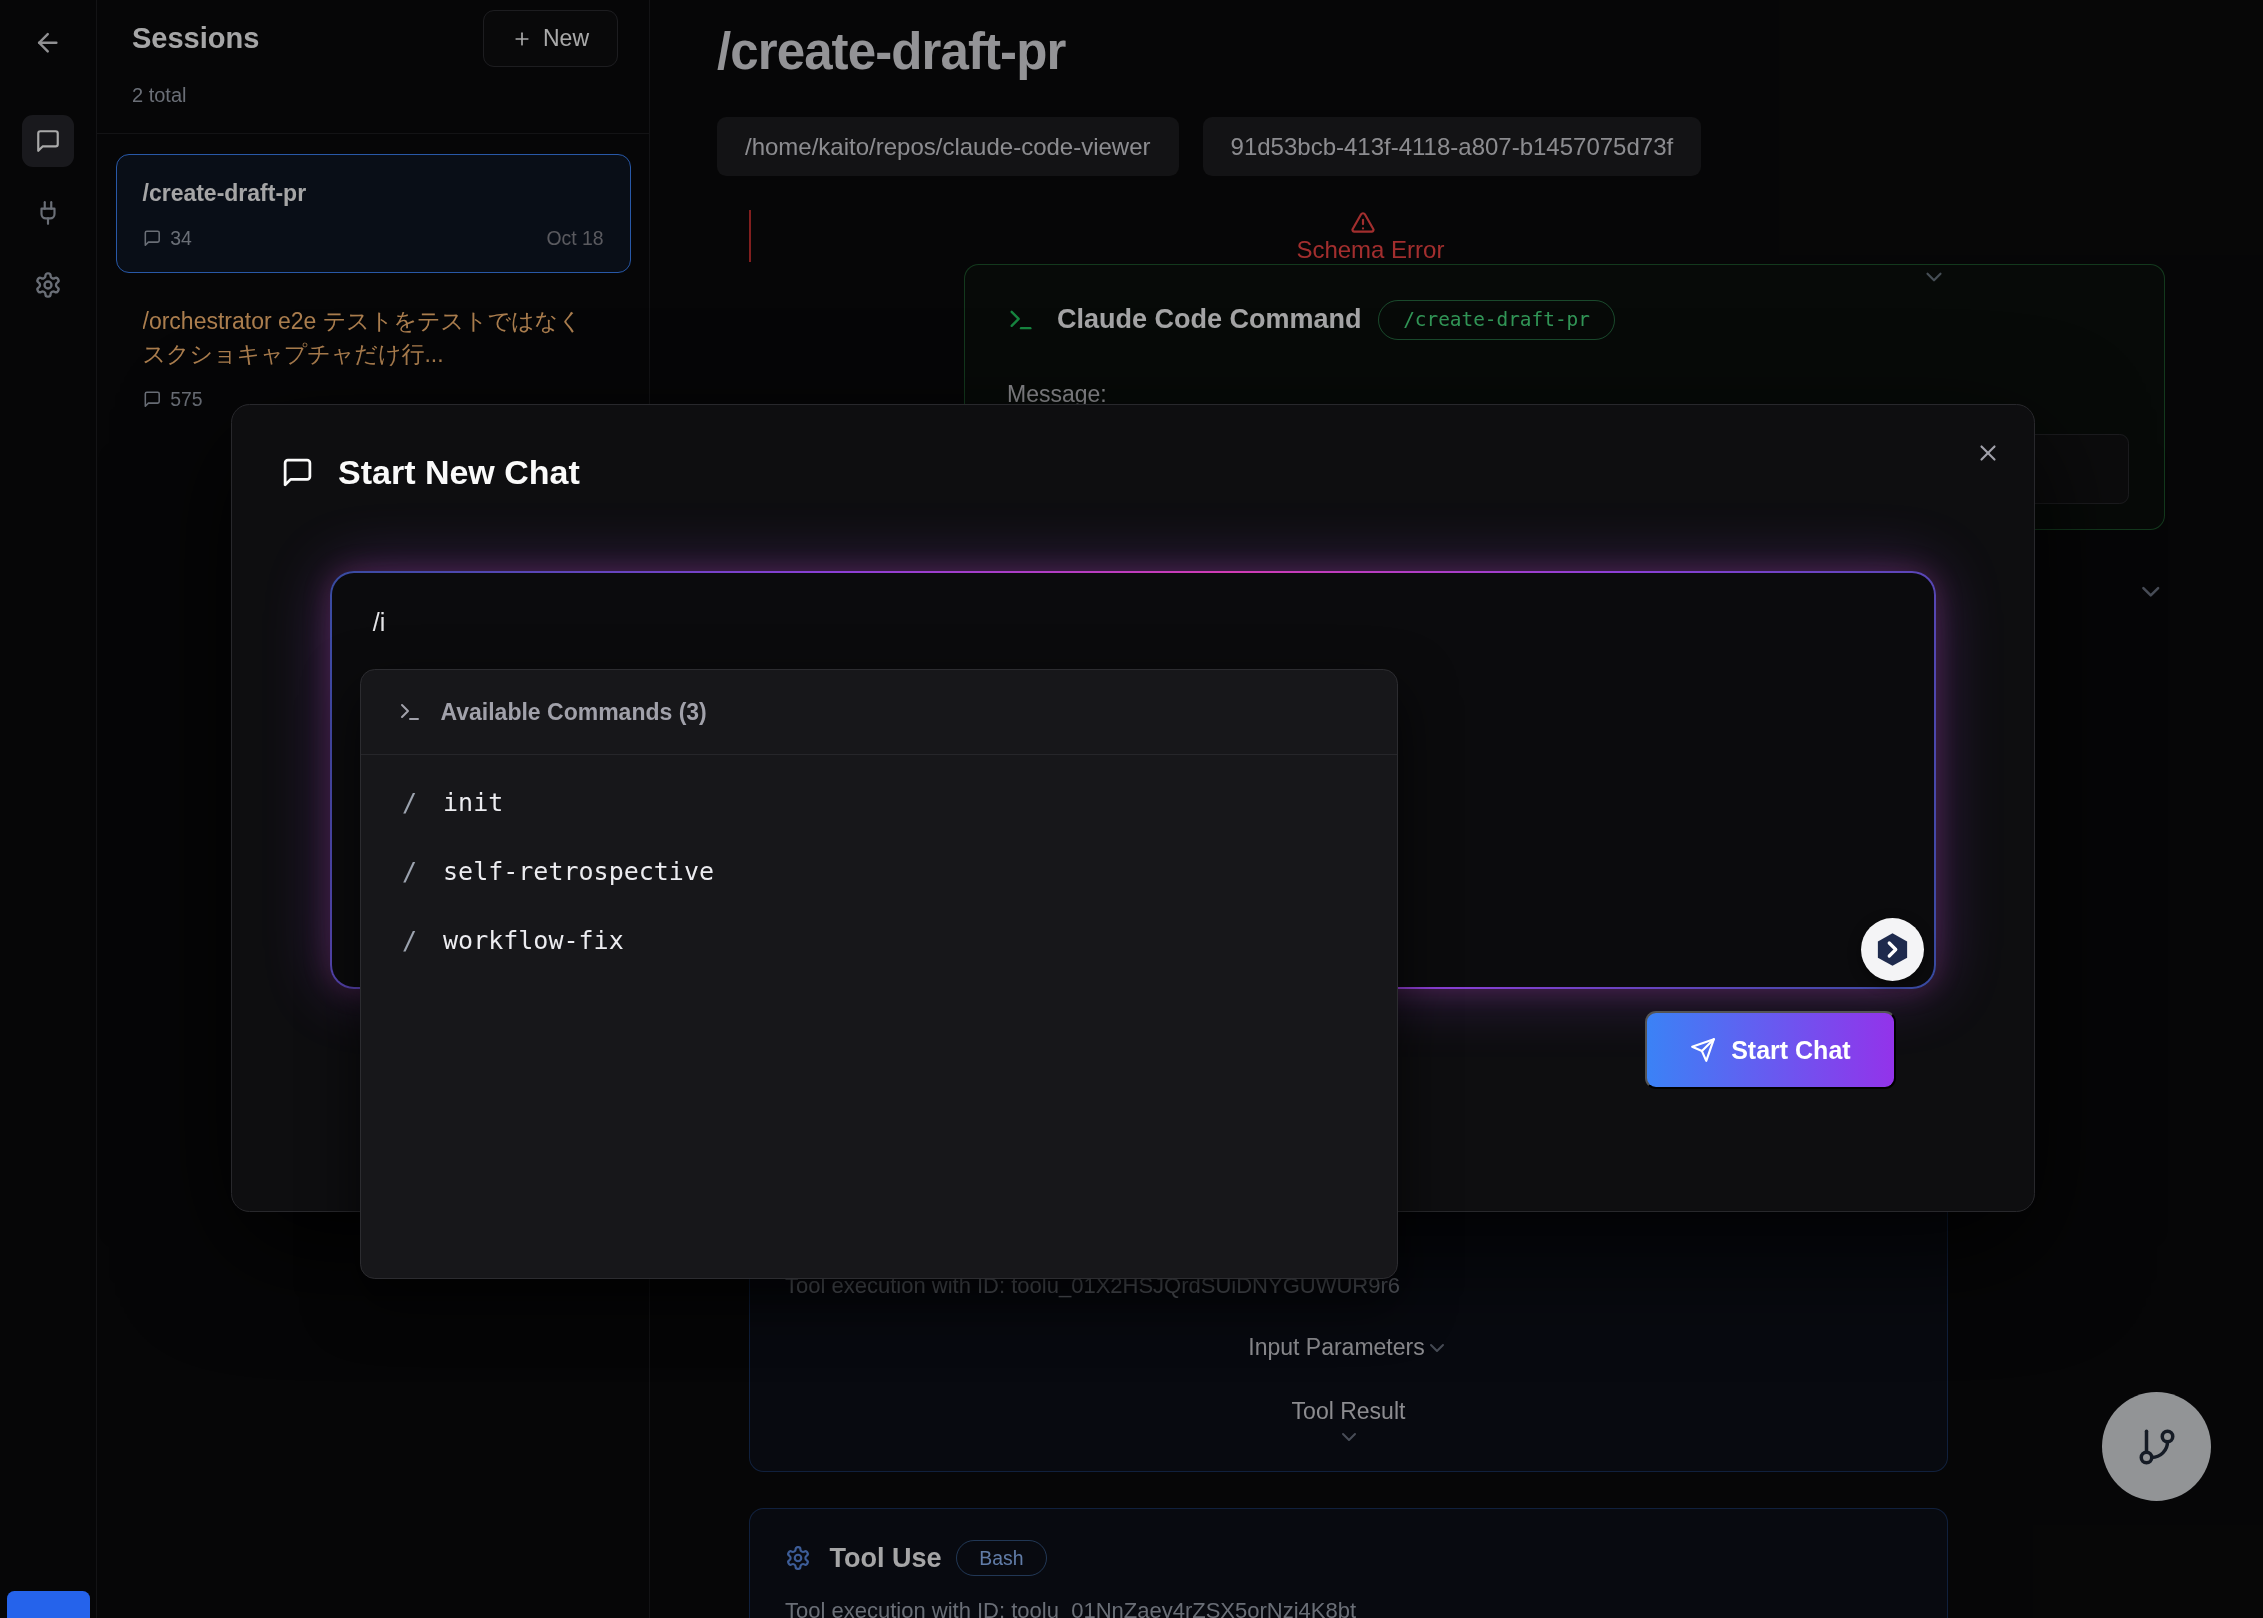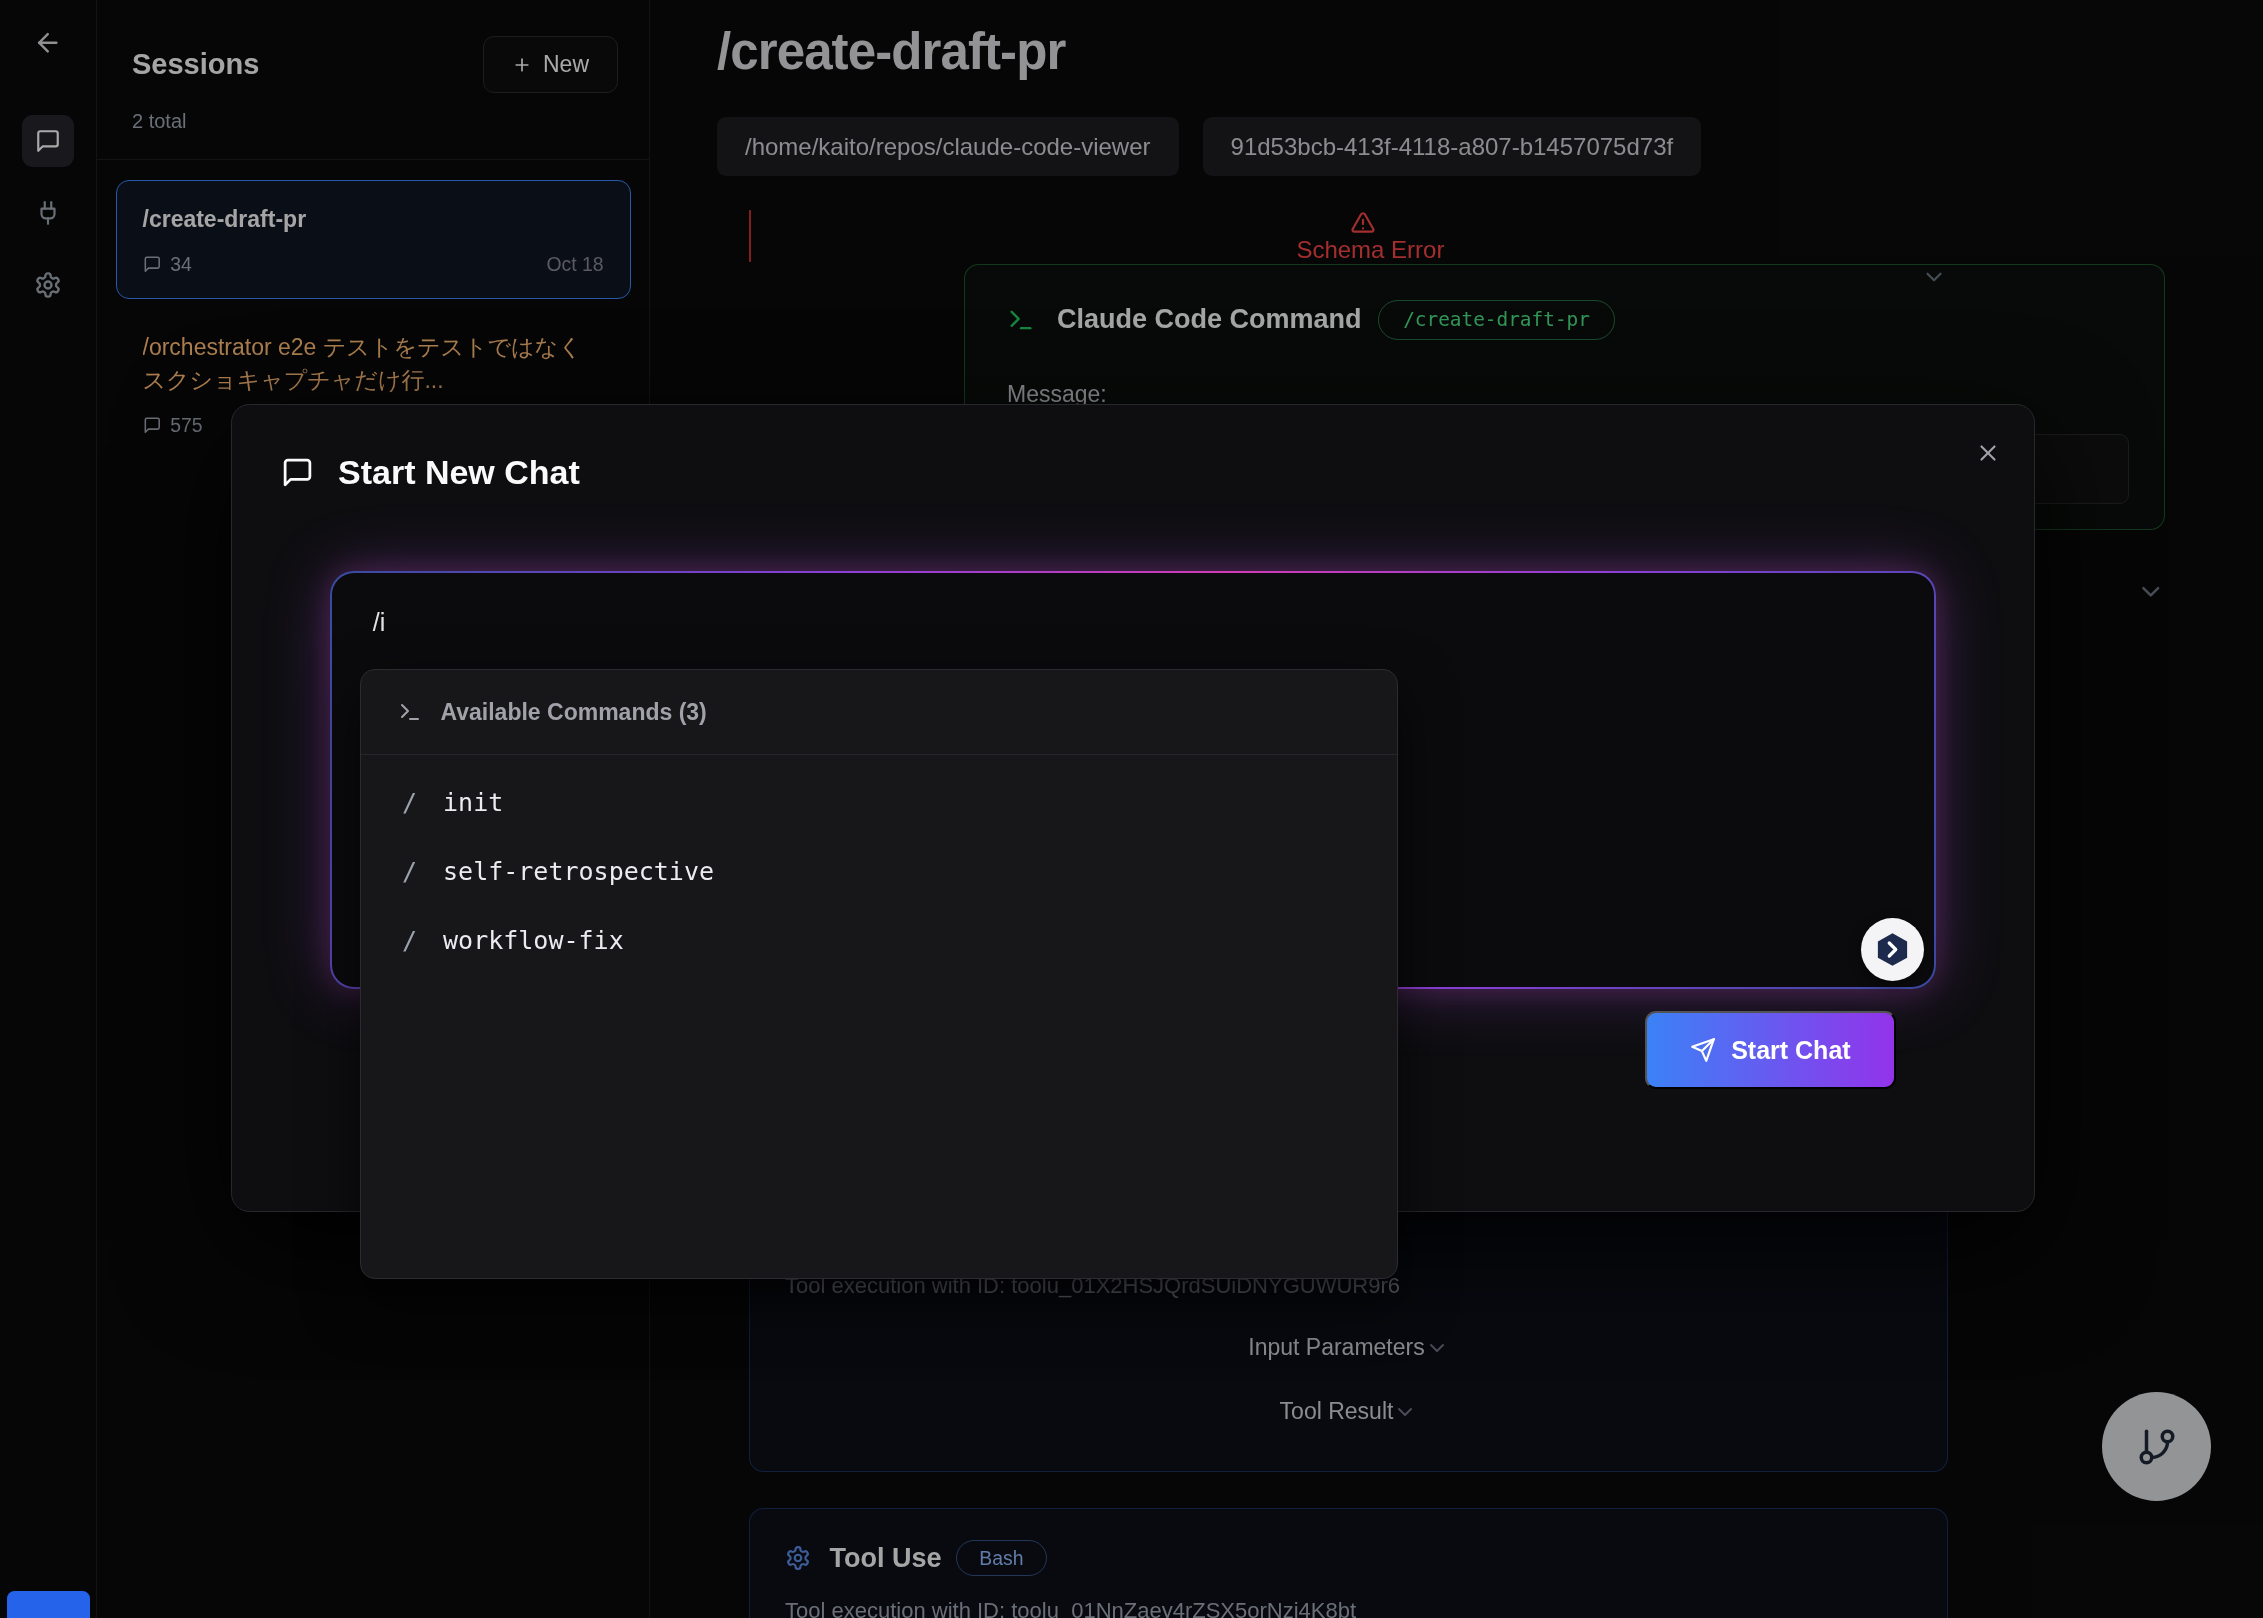--- a/index.html
+++ b/index.html
@@ -10,21 +10,21 @@
   .icon { display:inline-flex; align-items:center; justify-content:center; flex:none; }
 
   
   .rail { position:absolute; left:0; top:0; width:97px; height:100%; background:#09090b; border-right:0.9px solid #1c1c20; display:flex; flex-direction:column; align-items:center; padding-top:16.6px; }
   .rail-back { width:52px; height:52px; display:flex; align-items:center; justify-content:center; color:#d4d4d8; margin-bottom:46px; }
   .rail-item { width:52px; height:52px; border-radius:11px; display:flex; align-items:center; justify-content:center; color:#9ca3af; margin-bottom:20px; }
   .rail-item.active { background:#26262b; color:#fafafa; }
 
   
   .sidebar { position:absolute; left:97px; top:0; width:553px; height:100%; background:#09090b; border-right:0.9px solid #1c1c20; }
-  .sidebar-header { padding:36px 31px 26px 35px; border-bottom:0.9px solid #1c1c20; }
+  .sidebar-header { padding:10px 31px 26px 35px; border-bottom:0.9px solid #1c1c20; }
   .sidebar-title-row { display:flex; align-items:center; justify-content:space-between; }
   .sidebar-title { font-size:29px; font-weight:700; color:#f4f4f5; }
   .new-btn { display:flex; align-items:center; gap:11px; height:57px; padding:0 28px; border:0.9px solid #2c2c30; border-radius:11px; background:#0e0e10; color:#fafafa; font-size:23px; font-weight:500; }
   .sidebar-total { margin-top:16.6px; font-size:20px; color:#9ca3af; }
   .session-list { padding:20px 18.5px; display:flex; flex-direction:column; gap:9.2px; }
   .session-card { border-radius:13px; padding:22px 26px; border:1.4px solid transparent; }
   .session-card.selected { border-color:#3b82f6; background:rgba(59,130,246,0.10); }
   .session-name { font-size:23px; font-weight:600; color:#f4f4f5; line-height:1.45; }
   .session-card.plain .session-name { font-weight:500; color:#fdba74; display:-webkit-box; -webkit-line-clamp:2; -webkit-box-orient:vertical; overflow:hidden; }
   .session-meta { margin-top:16.6px; display:flex; align-items:center; justify-content:space-between; }
@@ -50,21 +50,21 @@
   .tool-card { position:absolute; left:749px; width:1199px; border:0.9px solid rgba(59,130,246,0.30); background:rgba(23,37,84,0.18); border-radius:14.8px; padding:31px 35px; }
   .tool-card.one { top:1183px; height:289px; }
   .tool-card.two { top:1508px; height:222px; }
   .tool-header { display:flex; align-items:center; }
   .gear-blue { color:#5b8ae0; }
   .tool-title { font-size:27px; font-weight:600; color:#f4f4f5; margin-left:18.5px; }
   .tool-badge { margin-left:14.8px; font-size:19.4px; color:#8fb7f7; border:0.9px solid rgba(96,165,250,0.45); border-radius:922px; padding:5.5px 22px; }
   .tool-exec { margin-top:22px; font-size:22px; color:#9ca3af; }
   .tool-row { display:flex; align-items:center; justify-content:center; font-size:23px; color:#cfcfd4; }
   .tool-row.ip { margin-top:35px; }
-  .tool-row.tr { margin-top:37px; }
+  .tool-row.tr { margin-top:37px;flex-direction:column; }
   .chev { color:#6b7280; }
   .fab { position:absolute; left:2102px; top:1392px; width:109px; height:109px; border-radius:50%; background:#d7dade; display:flex; align-items:center; justify-content:center; color:#1f2937; }
 
   
   .overlay { position:absolute; inset:0; background:rgba(0,0,0,0.32); }
   .dev-badge { position:absolute; left:7.4px; top:1591px; width:83px; height:28px; background:#2563eb; border-radius:7.4px 7.4px 0 0; }
   .modal { position:absolute; left:231px; top:404px; width:1804px; height:808px; background:#0e0e10; border:0.9px solid #28282c; border-radius:18.5px; box-shadow:0 37px 111px rgba(0,0,0,0.85); }
   .modal-header { position:absolute; left:49px; top:48px; display:flex; align-items:center; color:#fafafa; }
   .modal-title { font-size:34px; font-weight:700; margin-left:24px; color:#fafafa; }
   .modal-close { position:absolute; left:1730px; top:22px; width:52px; height:52px; display:flex; align-items:center; justify-content:center; color:#a1a1aa; }

